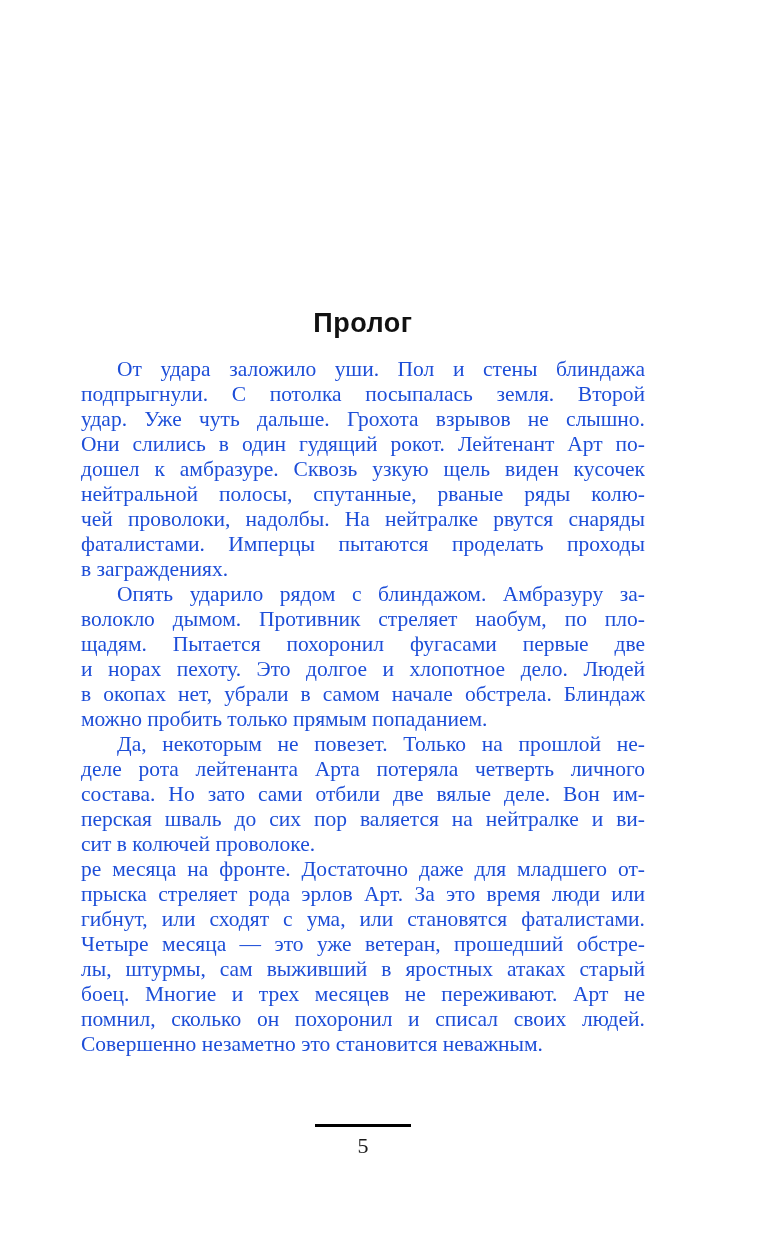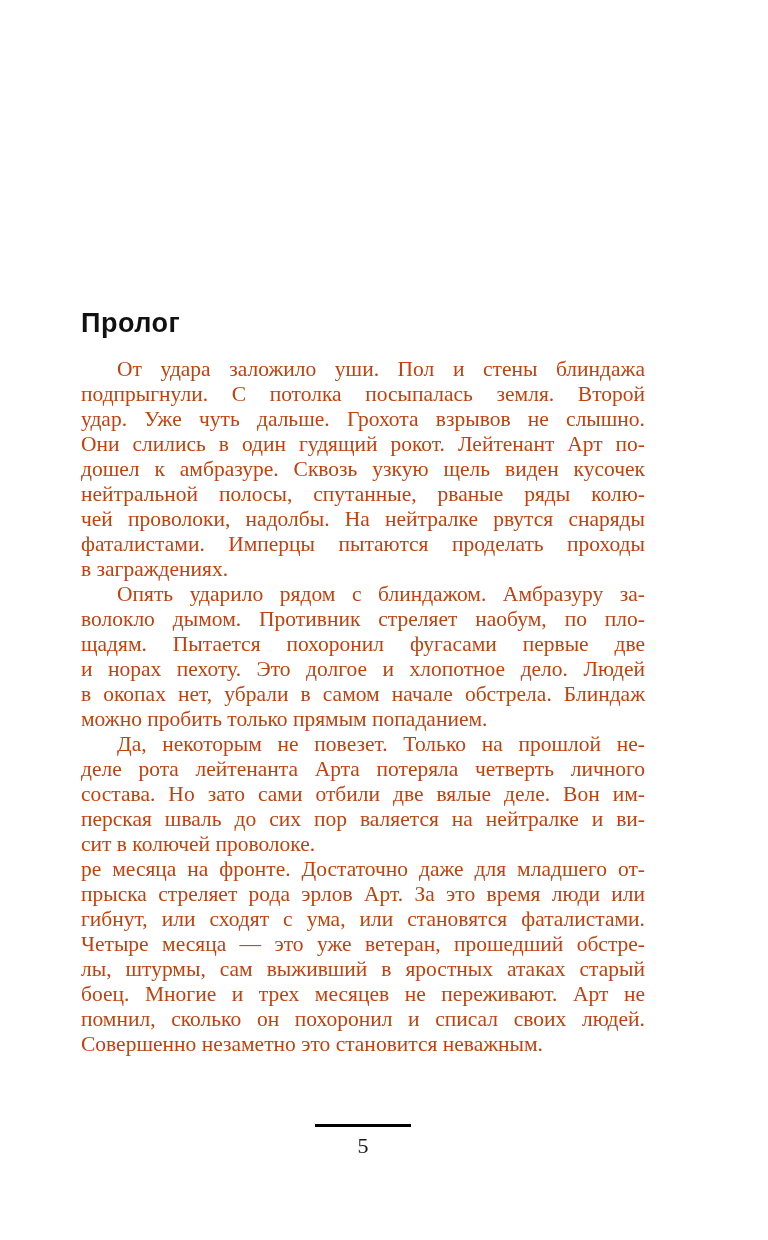--- a/index.html
+++ b/index.html
@@ -18,32 +18,32 @@
   .text-col {
     position: absolute;
     left: 81px; top: 308px;
     width: 564px;
   }
   .title {
     font-family: "Liberation Sans", sans-serif;
     font-weight: bold;
     font-size: 27px;
     line-height: 30px;
-    text-align: left;
+    text-align: center;
     letter-spacing: 0.5px;
     margin: 0 0 19px 0;
     color: #111111;
   }
   .para { margin: 0; padding: 0; }
   .line {
     font-size: 21.5px;
     line-height: 25px;
     text-align: justify;
     text-align-last: justify;
-    color: #c2410c;
+    color: #1d4ed8;
   }
   .line.first { text-indent: 36px; }
   .line.last  { text-align-last: left; }
   .footer {
     position: absolute;
     left: 81px; top: 1124px;
     width: 564px;
     text-align: center;
   }
   .rule {

